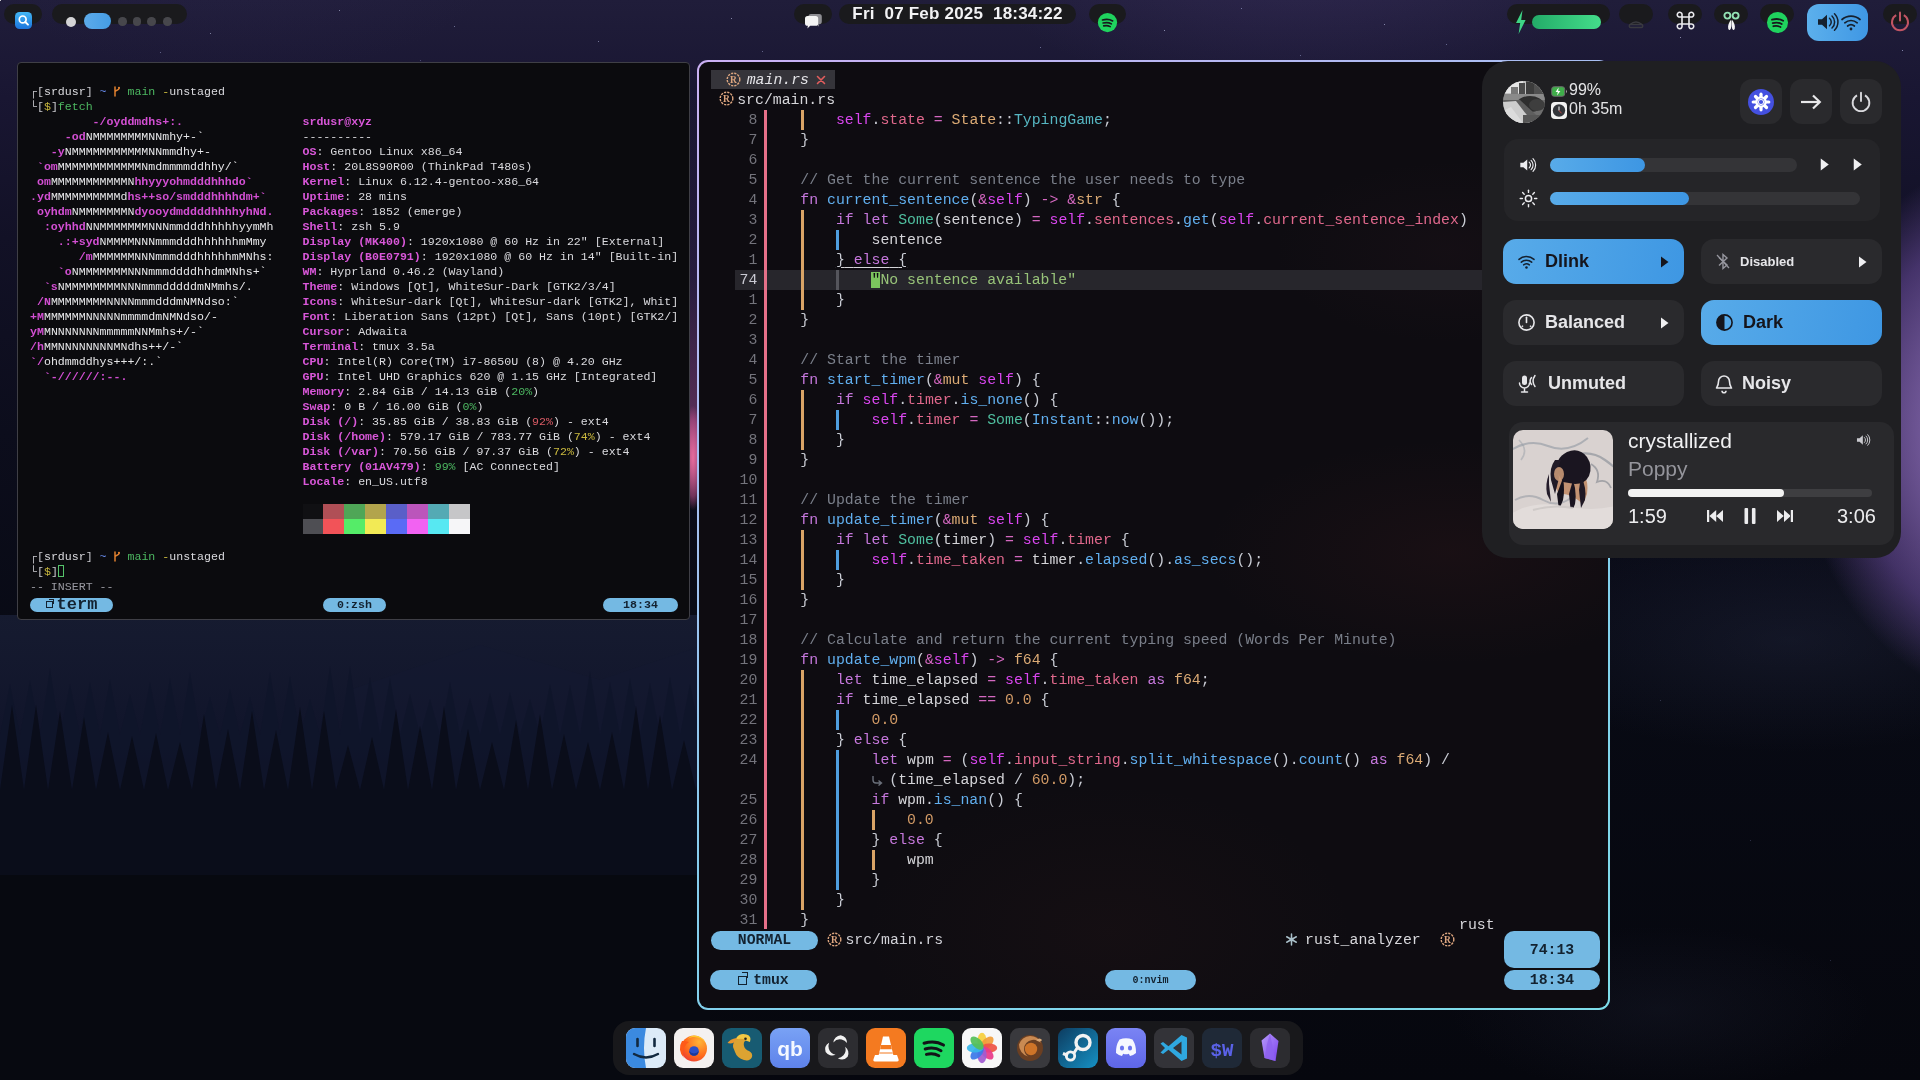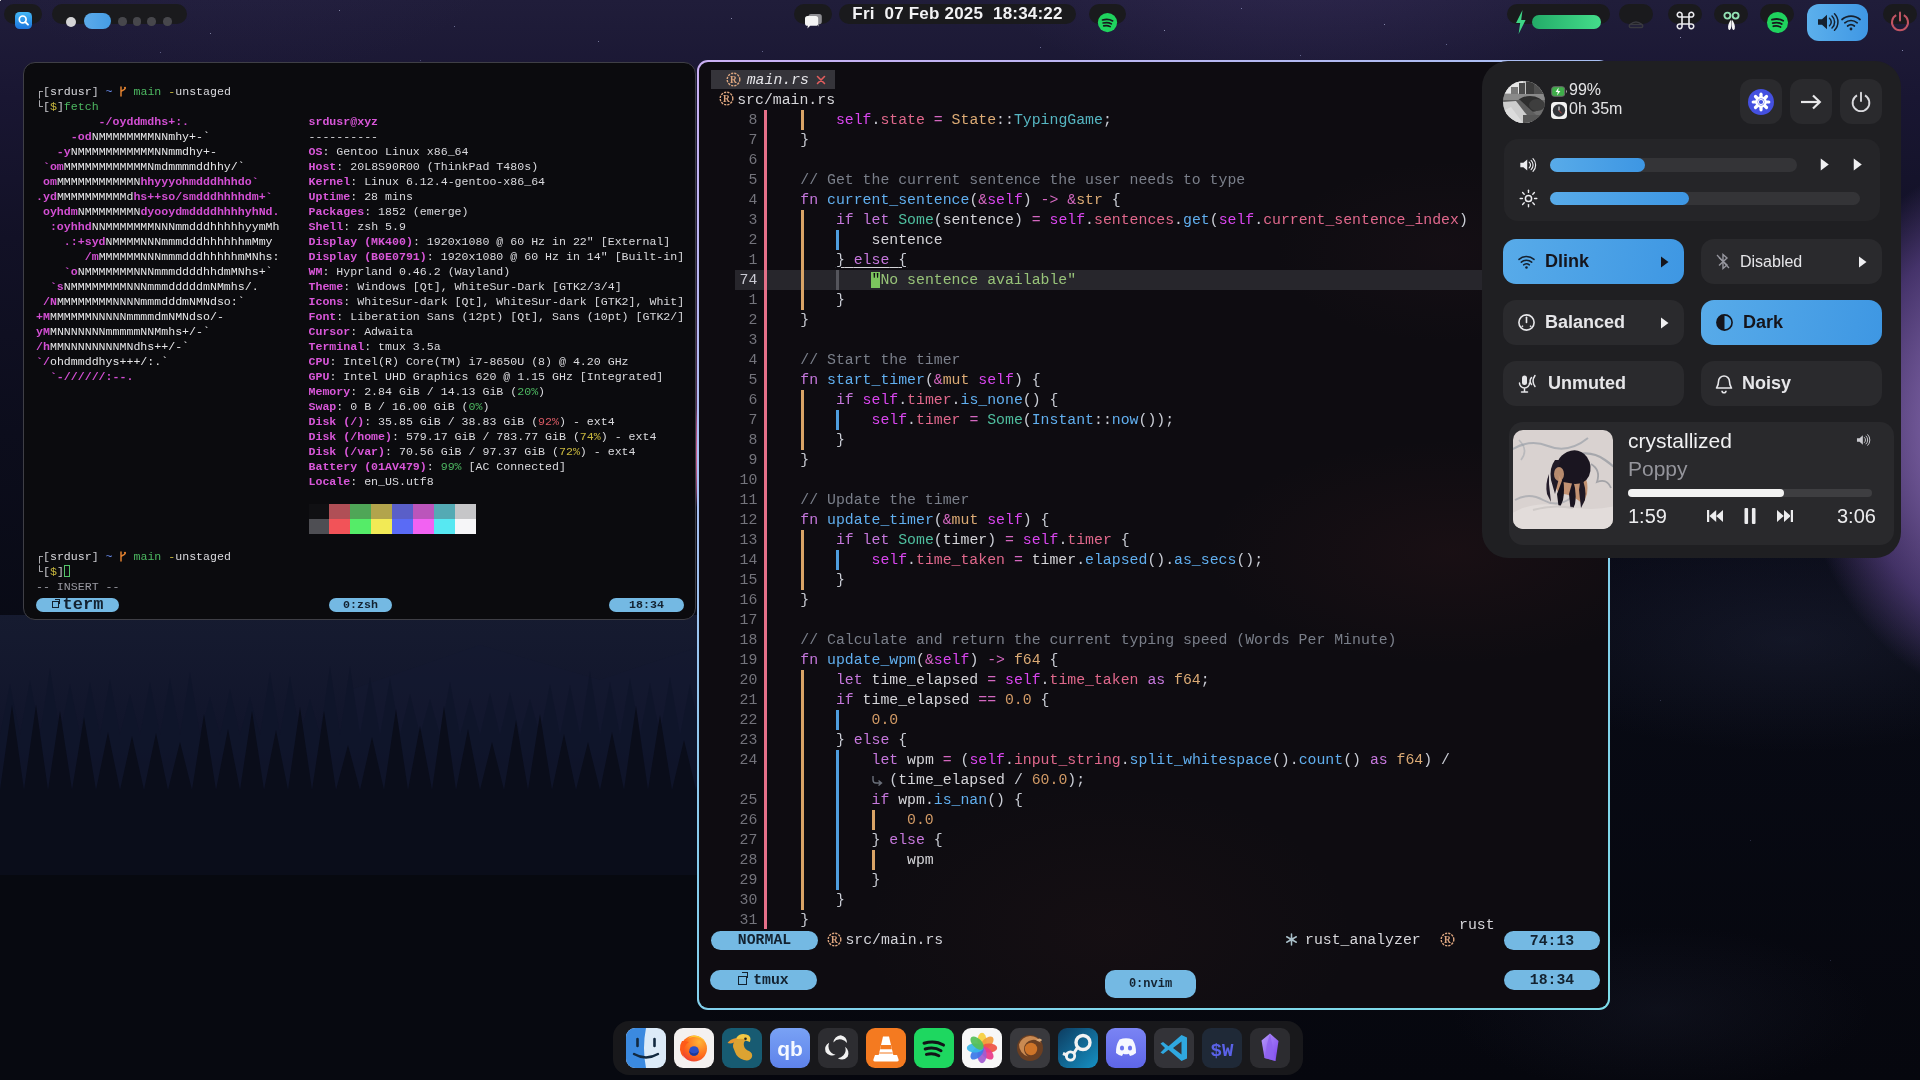--- a/index.html
+++ b/index.html
@@ -129,21 +129,21 @@
 <svg class="ab" style="left:1840px;top:13px" width="22" height="18" viewBox="0 0 22 18">
     <path d="M2 6.5a13.5 13.5 0 0 1 18 0 M4.8 9.8a9.5 9.5 0 0 1 12.4 0 M7.6 13a5.5 5.5 0 0 1 6.8 0" stroke="#15202e" stroke-width="1.7" fill="none" stroke-linecap="round"></path>
     <circle cx="11" cy="16" r="1.4" fill="#15202e"></circle>
   </svg>
 <div class="mod" style="left:1883px;width:34px"></div>
 <svg class="ab" style="left:1889px;top:10px" width="22" height="23" viewBox="0 0 22 23">
     <path d="M7.2 5.2a8 8 0 1 0 7.6 0" fill="none" stroke="#c25564" stroke-width="2"></path>
     <line x1="11" y1="2.5" x2="11" y2="10.5" stroke="#c25564" stroke-width="2" stroke-linecap="round"></line>
   </svg>
 
-<div id="term" class="ab" style="left:23px;top:62px;width:673px;height:558px;background:#0b0b0e;border:1.5px solid #3f3f46;border-radius:12px;overflow:hidden">
+<div id="term" class="ab" style="left:17px;top:62px;width:673px;height:558px;background:#0b0b0e;border:1.5px solid #3f3f46;border-radius:4px;overflow:hidden">
 <pre class="t1" style="position:absolute;left:12px;top:20.5px"><span style="color:#c9c9ce">┌[</span>srdusr<span style="color:#c9c9ce">]</span> <span class="bu">~</span> <span class="gb">  </span><span class="gn">main</span> <span class="yl">-</span>unstaged
 <span style="color:#c9c9ce">└[</span><span class="yl">$</span><span style="color:#c9c9ce">]</span><span class="gn">fetch</span></pre>
 <svg style="position:absolute;left:95.2px;top:22.5px" width="8" height="11" viewBox="0 0 8 11">
       <path d="M2 1v9 M2 6 C2 4 6 4.5 6 2.5" stroke="#e0802f" stroke-width="1.5" fill="none" stroke-linecap="round"></path>
       <circle cx="6" cy="1.8" r="1.1" fill="#e0802f"></circle>
     </svg>
 <pre class="t1 mgl" style="position:absolute;left:12px;top:50.5px;font-weight:bold"><span class="mgl">         -/oyddmdhs+:.</span>
 <span class="mgl">     -od</span><span class="wb">NMMMMMMMMNNmhy+-`</span>
 <span class="mgl">   -y</span><span class="wb">NMMMMMMMMMMMNNmmdhy+-</span>
 <span class="mgl"> `om</span><span class="wb">MMMMMMMMMMMMNmdmmmmddhhy/`</span>
@@ -349,25 +349,25 @@
           <line x1="11.3" y1="3.75" x2="1.7" y2="9.25"></line>
         </g>
         <circle cx="6.5" cy="6.5" r="2" fill="#a9bfc9"></circle>
       </svg>
 <pre class="t2" style="position:absolute;left:606px;top:867.5px;color:#d8d8dc">rust_analyzer</pre>
 <svg width="15" height="15" viewBox="0 0 15 15" style="position:absolute;left:741px;top:870px">
         <circle cx="7.5" cy="7.5" r="6.3" fill="none" stroke="#dca57f" stroke-width="1.4" stroke-dasharray="2.2 1.1"></circle>
         <text x="7.5" y="11" text-anchor="middle" font-family="Liberation Serif" font-size="9.5" font-weight="bold" fill="#dca57f">R</text>
       </svg>
 <pre class="t2" style="position:absolute;left:760px;top:853px;color:#d8d8dc">rust</pre>
-<div class="pill" style="left:805px;top:869px;width:96px;height:19px;border-radius:10px;font-size:14.8px">74:13</div>
+<div class="pill" style="left:805px;top:869px;width:96px;height:37px;border-radius:10px;font-size:14.8px">74:13</div>
 <div class="pill" style="left:11px;top:908px;width:107px;height:20px;border-radius:10px;font-size:14.8px;gap:6px"><span style="display:inline-block;width:9px;height:9px;border:1.5px solid #132230;position:relative">
           <span style="position:absolute;left:2.5px;top:-4.5px;width:6px;height:6px;border-top:1.5px solid #132230;border-right:1.5px solid #132230"></span>
         </span>tmux</div>
-<div class="pill" style="left:406px;top:908px;width:91px;height:28px;border-radius:10px;font-size:12px">0:nvim</div>
+<div class="pill" style="left:406px;top:908px;width:91px;height:20px;border-radius:10px;font-size:10px">0:nvim</div>
 <div class="pill" style="left:805px;top:908px;width:96px;height:20px;border-radius:10px;font-size:14.8px">18:34</div>
 </div>
 </div>
 
 <div id="panel" class="ab" style="left:1482px;top:61px;width:419px;height:497px;background:#1f1f22;border-radius:26px">
 <svg width="42" height="42" viewBox="0 0 42 42" style="position:absolute;left:20.5px;top:19.5px">
       <defs>
         <clipPath id="avc">
           <circle cx="21" cy="21" r="21"></circle>
         </clipPath>
@@ -464,21 +464,21 @@
         <path d="M2 6.5a13.5 13.5 0 0 1 18 0 M4.8 9.8a9.5 9.5 0 0 1 12.4 0 M7.6 13a5.5 5.5 0 0 1 6.8 0" stroke="#15202e" stroke-width="1.8" fill="none" stroke-linecap="round"></path>
         <circle cx="11" cy="16.2" r="1.5" fill="#15202e"></circle>
       </svg>
       <span>Dlink</span>
       <span style="position:absolute;right:14px;display:flex">
         <svg width="11" height="14" viewBox="0 0 11 14">
           <path d="M2 1.5 L9.5 7 L2 12.5z" fill="#15151c"></path>
         </svg>
       </span>
     </div>
-<div style="position:absolute;width:181px;height:45px;border-radius:13px;display:flex;align-items:center;font-weight:normal;font-size:16px;background:#2a2a2d;color:#e6e6e9;left:219px;top:178px;padding-left:14px;gap:9px">
+<div style="position:absolute;width:181px;height:45px;border-radius:13px;display:flex;align-items:center;font-weight:bold;font-size:13px;background:#2a2a2d;color:#e6e6e9;left:219px;top:178px;padding-left:14px;gap:9px">
       <svg width="16" height="19" viewBox="0 0 16 19">
         <path d="M4 5.5 L12 13 L8 16.5 V2.5 L12 6 L4 13.5" fill="none" stroke="#97979f" stroke-width="1.4"></path>
         <line x1="2" y1="3" x2="14" y2="16" stroke="#97979f" stroke-width="1.2"></line>
       </svg>
       <span>Disabled</span>
       <span style="position:absolute;right:14px;display:flex">
         <svg width="11" height="14" viewBox="0 0 11 14">
           <path d="M2 1.5 L9.5 7 L2 12.5z" fill="#f0f0f2"></path>
         </svg>
       </span>

